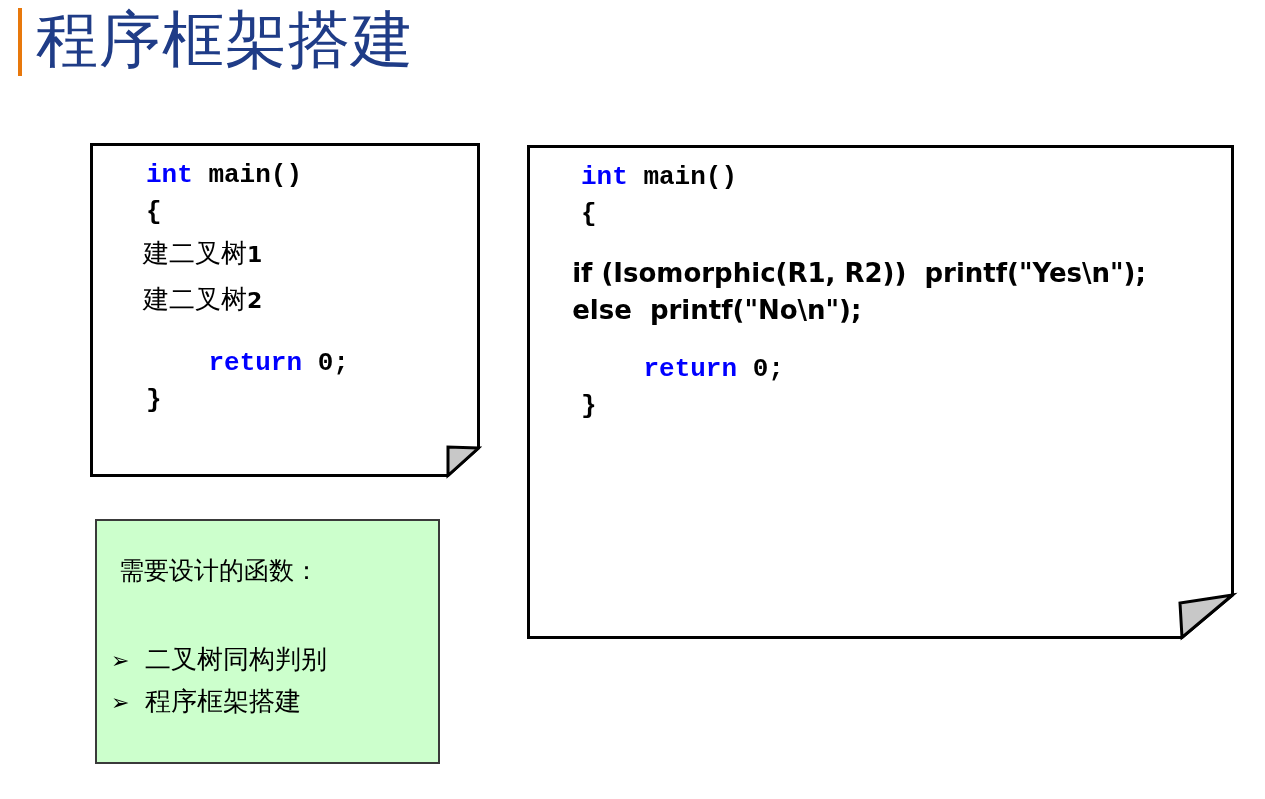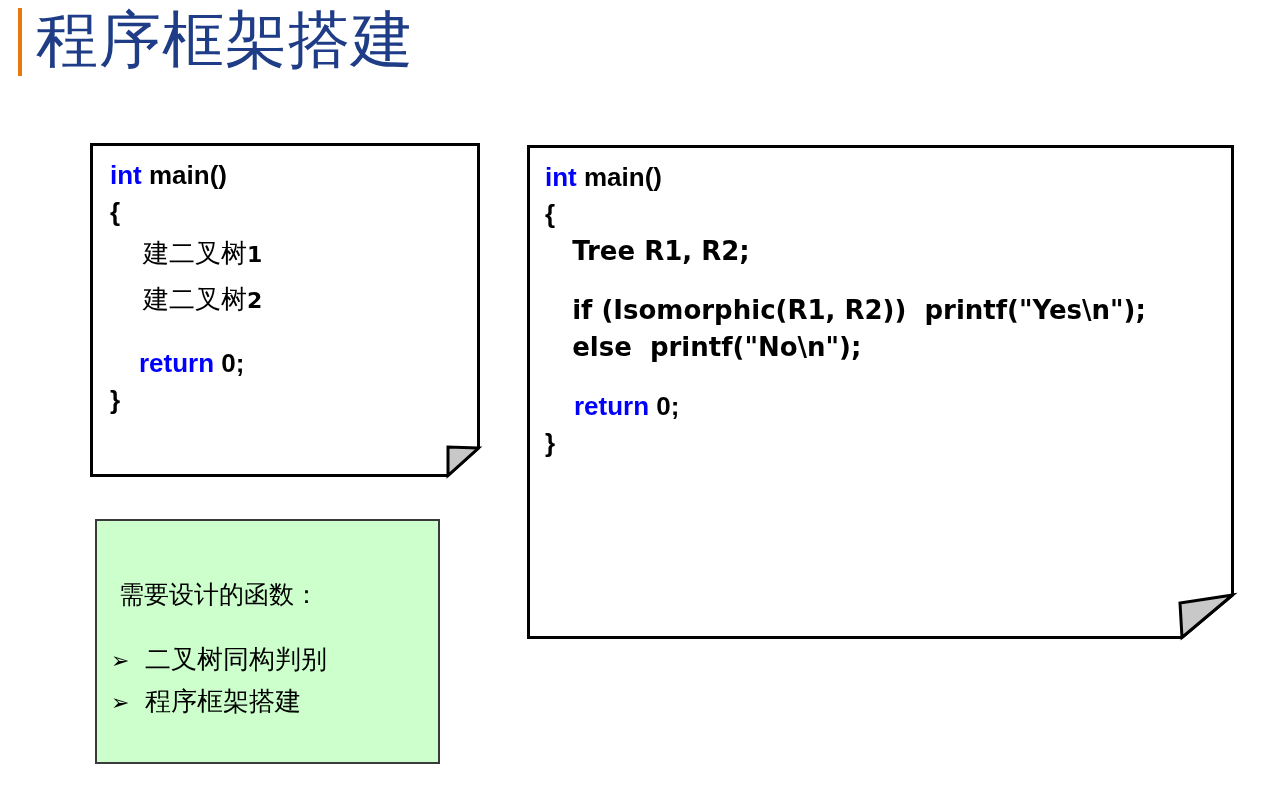--- a/index.html
+++ b/index.html
@@ -72,25 +72,26 @@
   #right-code-box .code-body {
     position: absolute;
     left: 18px;
     top: 14px;
     right: 8px;
   }
 
   
   .code-line {
     white-space: pre;
-    font-family: Liberation Sans, sans-serif;
+    font-family: Liberation Mono, monospace;
     font-size: 26px;
     font-weight: bold;
     line-height: 37px;
     color: #000000;
+    margin-left: 36px;
   }
   .kw { color: #0000FF; }
   .cn {
     font-family: "DejaVu Serif", "Liberation Serif", serif;
     font-weight: 400;
     font-size: 26px;
     line-height: 44px;
     color: #000000;
     white-space: pre;
   }
@@ -121,21 +122,20 @@
     box-sizing: border-box;
   }
   #functions-box .fn-header {
     position: absolute;
     left: 22px;
     top: 33px;
     font-family: "DejaVu Serif", "Liberation Serif", serif;
     font-size: 25px;
     color: #000000;
     white-space: pre;
-    margin-top: 24px;
   }
   #functions-box .fn-list {
     position: absolute;
     left: 14px;
     top: 118px;
     right: 6px;
   }
   #functions-box .fn-item {
     display: flex;
     align-items: baseline;
@@ -176,21 +176,20 @@
 </div>
 
 <div class="note-box" id="right-code-box">
   <svg class="fold" width="707" height="494" viewBox="0 0 707 494" style="left:0;top:0;overflow:visible;">
     <path d="M1.5,1.5 L705.5,1.5 L705.5,450 L655,492.5 L1.5,492.5 Z" fill="#FFFFFF" stroke="#000000" stroke-width="3"></path>
     <path d="M705.5,450 L653,458 L655,492.5 Z" fill="#C8C8C8" stroke="#000000" stroke-width="3" stroke-linejoin="miter"></path>
   </svg>
   <div class="code-body">
       <div class="code-line"><span class="kw">int</span> main()</div>
       <div class="code-line">{</div>
-      <div class="sans-line">   Tree R1, R2;</div>
       <div class="blank-line"></div>
       <div class="sans-line">   if (Isomorphic(R1, R2))  printf("Yes\n");</div>
       <div class="sans-line">   else  printf("No\n");</div>
       <div class="blank-line"></div>
       <div class="code-line">    <span class="kw">return</span> 0;</div>
       <div class="code-line">}</div>
     </div>
 </div>
 
 <div id="functions-box">

